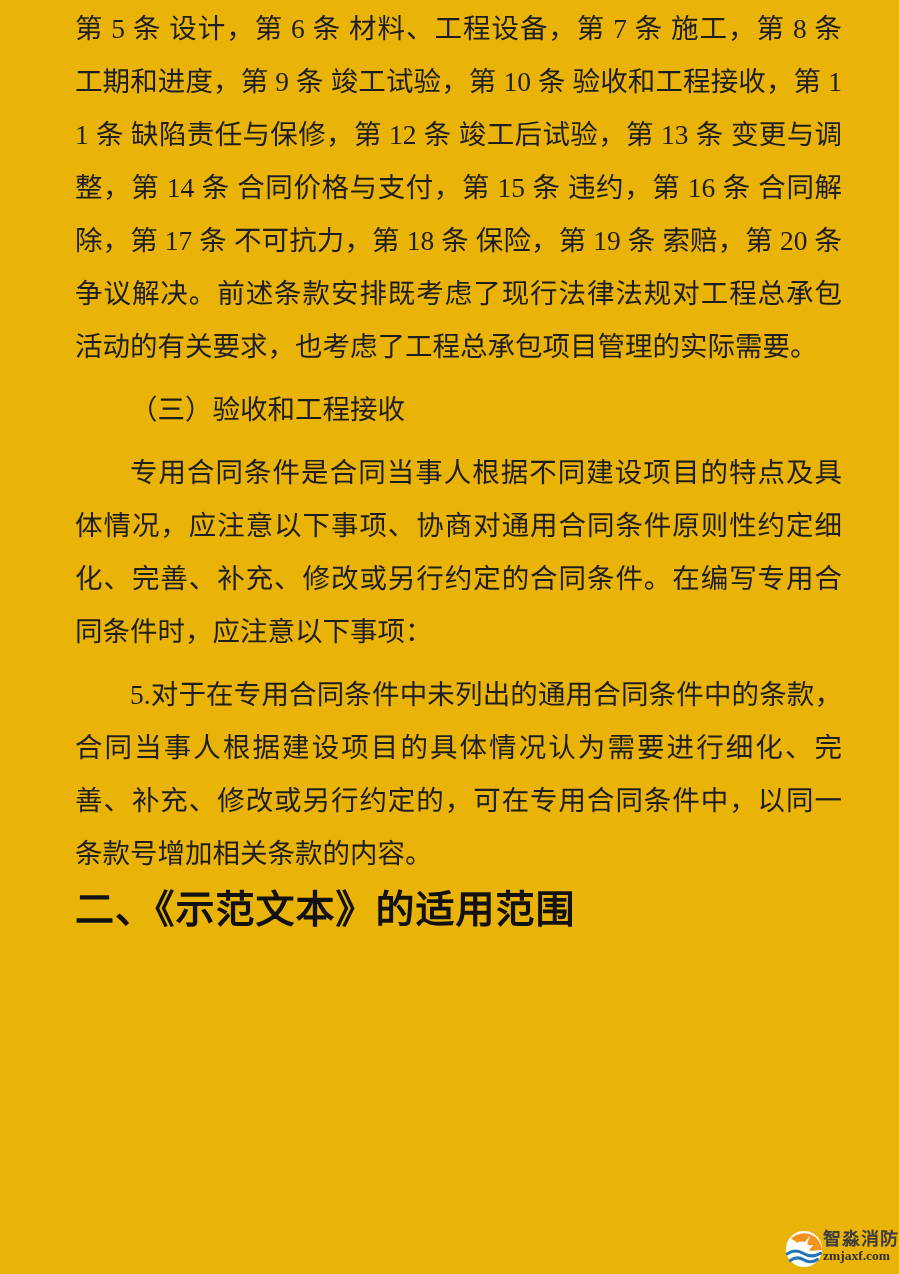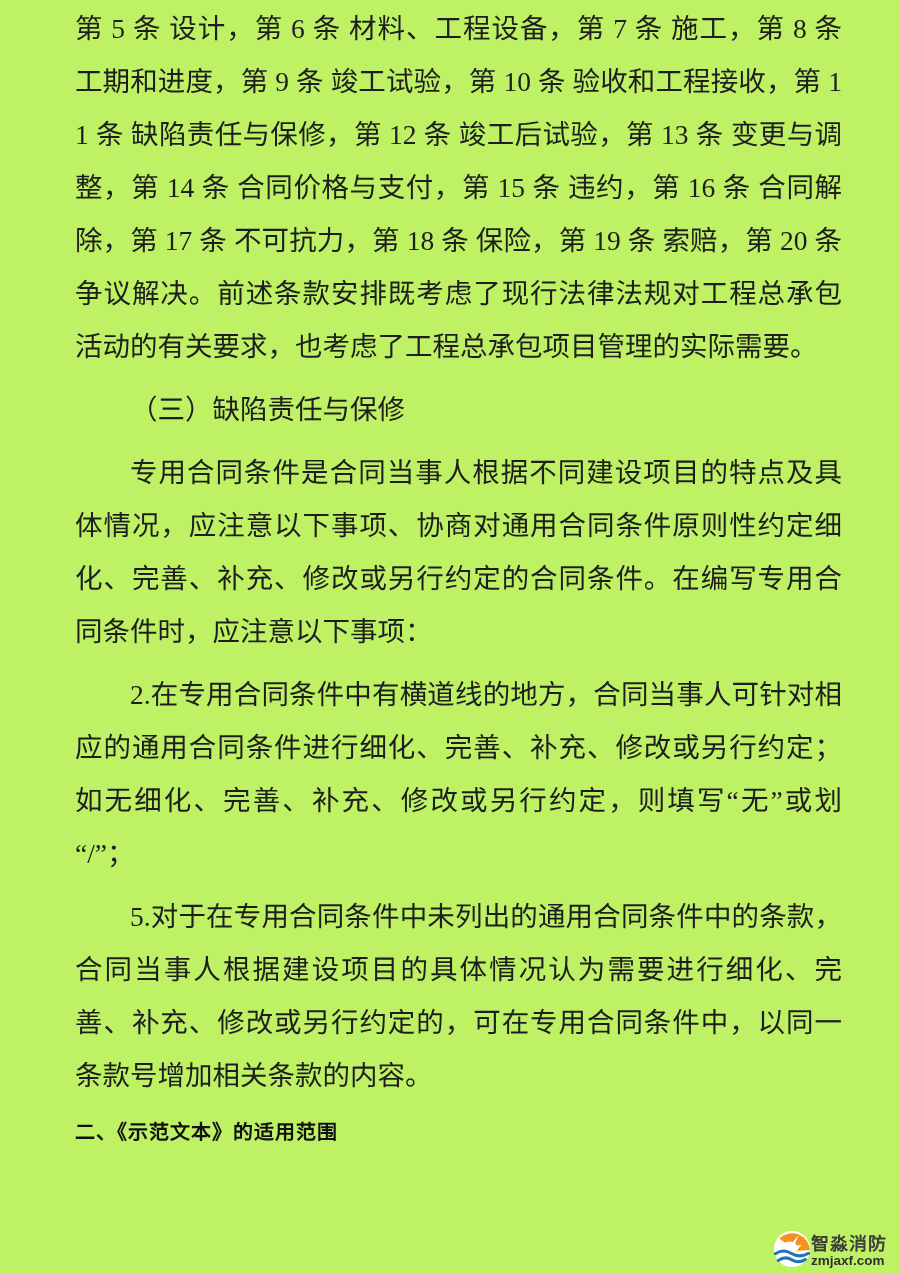--- a/index.html
+++ b/index.html
@@ -4,21 +4,21 @@
 <style>
   html, body {
     margin: 0;
     padding: 0;
     background: #ffffff;
   }
   .page {
     position: relative;
     width: 899px;
     height: 1274px;
-    background: #bef264;
+    background: #eab308;
     overflow: hidden;
     box-sizing: border-box;
     padding: 2px 57px 0 75px;
     font-family: "Liberation Serif", "DejaVu Serif", serif;
     color: #1e1e1e;
   }
   .body-text {
     font-size: 27.5px;
     line-height: 53px;
     text-align: justify;
@@ -28,71 +28,70 @@
   }
   .indent {
     text-indent: 2em;
   }
   .subhead {
     text-align: left;
   }
   .section-heading {
     font-family: "Liberation Sans", "DejaVu Sans", sans-serif;
     font-weight: bold;
-    font-size: 20px;
+    font-size: 39px;
     line-height: 40px;
     color: #111111;
     letter-spacing: 1px;
     margin: 8px 0 0 0;
   }
   .watermark {
     position: absolute;
-    right: 12px;
+    right: 0;
     bottom: 6px;
     display: flex;
-    align-items: flex-end;
+    align-items: flex-start;
     gap: 0;
   }
   .wm-icon {
     width: 38px;
     height: 38px;
     flex: 0 0 auto;
   }
   .wm-text {
     display: flex;
     flex-direction: column;
     line-height: 1.05;
   }
   .wm-brand {
     font-family: "Liberation Sans", "DejaVu Sans", sans-serif;
     font-size: 18px;
     font-weight: bold;
     color: #3d3d3d;
     letter-spacing: 1px;
   }
   .wm-domain {
-    font-family: Liberation Sans, sans-serif;
+    font-family: Liberation Serif, serif;
     font-size: 13.5px;
     font-weight: bold;
     color: #2f2f2f;
   }
 </style>
 </head>
 <body>
 
 <div class="page">
 
   <p class="body-text">第 5 条 设计，第 6 条 材料、工程设备，第 7 条 施工，第 8 条 工期和进度，第 9 条 竣工试验，第 10 条 验收和工程接收，第 11 条 缺陷责任与保修，第 12 条 竣工后试验，第 13 条 变更与调整，第 14 条 合同价格与支付，第 15 条 违约，第 16 条 合同解除，第 17 条 不可抗力，第 18 条 保险，第 19 条 索赔，第 20 条 争议解决。前述条款安排既考虑了现行法律法规对工程总承包活动的有关要求，也考虑了工程总承包项目管理的实际需要。</p>
 
-  <p class="body-text indent subhead">（三）缺陷责任与保修</p>
+  <p class="body-text indent subhead">（三）验收和工程接收</p>
 
   <p class="body-text indent">专用合同条件是合同当事人根据不同建设项目的特点及具体情况，应注意以下事项、协商对通用合同条件原则性约定细化、完善、补充、修改或另行约定的合同条件。在编写专用合同条件时，应注意以下事项：</p>
 
 
-  <p class="body-text indent">2.在专用合同条件中有横道线的地方，合同当事人可针对相应的通用合同条件进行细化、完善、补充、修改或另行约定；如无细化、完善、补充、修改或另行约定，则填写“无”或划“/”；</p>
 
   <p class="body-text indent">5.对于在专用合同条件中未列出的通用合同条件中的条款，合同当事人根据建设项目的具体情况认为需要进行细化、完善、补充、修改或另行约定的，可在专用合同条件中，以同一条款号增加相关条款的内容。</p>
 
   <h2 class="section-heading">二、《示范文本》的适用范围</h2>
 
   <div class="watermark">
     <svg class="wm-icon" viewBox="0 0 40 40" aria-hidden="true">
       <circle cx="20" cy="20" r="19" fill="#ffffff"></circle>
       <path d="M6.5 9 A19 19 0 0 1 38.9 21 L26 22 A8.5 8.5 0 0 0 13 13.5 Z" fill="#f5921e"></path>
       <path d="M27 5 L16 19 L23 19 L15 31 L30 16 L22.5 16 Z" fill="#ffffff"></path>

